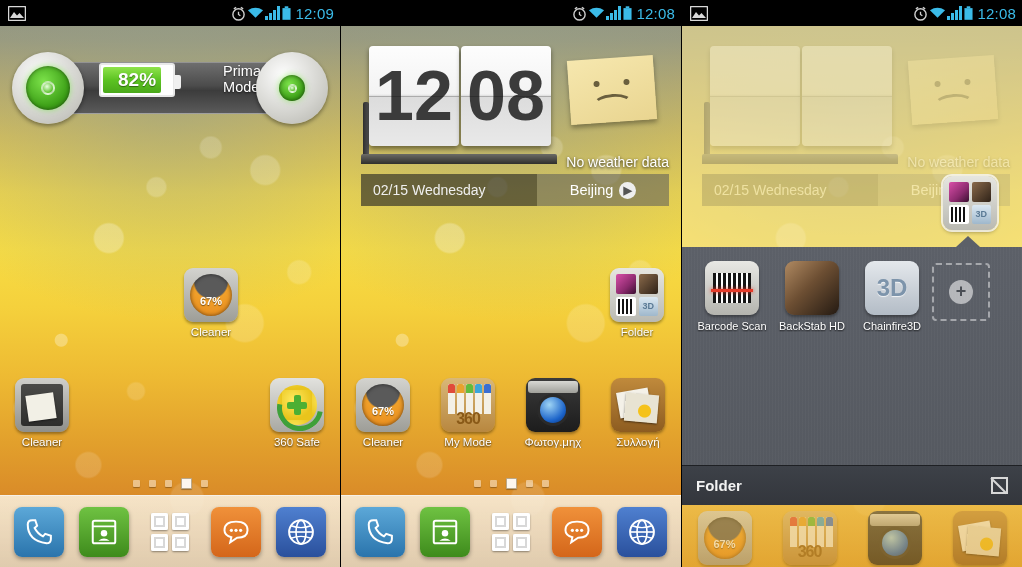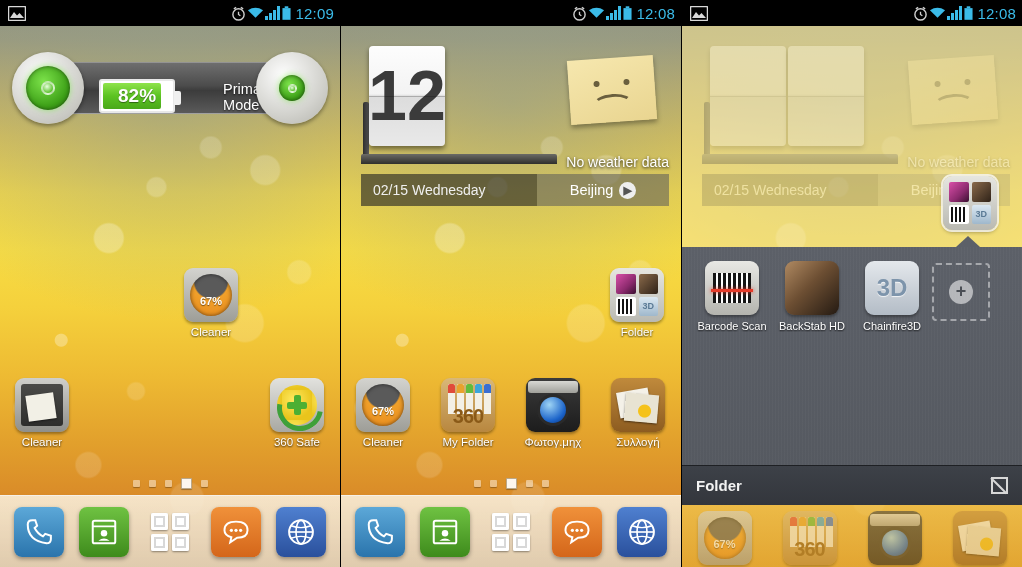--- a/index.html
+++ b/index.html
@@ -67,21 +67,21 @@
 
   
   .batt-widget {
     position: absolute; left: 12px; top: 52px; width: 316px; height: 72px; z-index: 15;
   }
   .batt-body {
     position: absolute; left: 30px; right: 30px; top: 10px; bottom: 10px;
     border-radius: 8px;
     background: linear-gradient(180deg,#6e6e6e 0%,#4c4c4c 45%,#3c3c3c 55%,#5a5a5a 100%);
     border: 1px solid rgba(255,255,255,.35);
-    display: flex; align-items: flex-end; padding-left: 56px; gap: 20px;
+    display: flex; align-items: flex-start; padding-left: 56px; gap: 20px;
   }
   .knob {
     position: absolute; top: 0; width: 72px; height: 72px; border-radius: 36px;
     background: radial-gradient(circle at 38% 32%, #fdfdfd, #d2d2cd 60%, #b2b2ab);
     box-shadow: 0 2px 4px rgba(0,0,0,.4);
   }
   .knob.left { left: 0; }
   .knob.right { right: 0; }
   .knob-inner {
     position: absolute; left: 50%; top: 50%; transform: translate(-50%,-50%);
@@ -119,21 +119,21 @@
   }
   .batt-mode {
     margin-left: 28px; color: #fff; font-size: 14.5px;
     text-shadow: 0 1px 2px rgba(0,0,0,.7);
   }
 
   
   .clockw { position: absolute; left: 10px; top: 36px; width: 322px; height: 172px; z-index: 12; }
   .flip-wrap { position: absolute; left: 18px; top: 10px; display: flex; gap: 2px; }
   .flip {
-    width: 76px; height: 100px; border-radius: 4px;
+    width: 90px; height: 100px; border-radius: 4px;
     background: linear-gradient(180deg,#fdfdfd 0%,#f3f3f3 48%,#dcdcdc 50%,#e9e9e9 100%);
     box-shadow: 0 3px 5px rgba(0,0,0,.45);
     display: flex; align-items: center; justify-content: center;
     font-size: 70px; font-weight: bold; color: #3b3b3b;
     font-family: "Liberation Sans", sans-serif;
     position: relative;
   }
   .flip::after {
     content:""; position:absolute; left:0; right:0; top:50%; height:1px;
     background: rgba(0,0,0,.22);
@@ -236,21 +236,21 @@
   .t-theme { background: linear-gradient(180deg,#d9b878,#b8873f); }
   .t-theme .pens { position:absolute; left:7px; top:6px; display:flex; gap:2px; }
   .t-theme .pen { width:7px; height:30px; background:#f3f0e6; border-radius:1px 1px 0 0; position:relative; }
   .t-theme .pen::before { content:""; position:absolute; left:0; top:0; width:7px; height:9px; border-radius:2px 2px 0 0; }
   .t-theme .pen:nth-child(1)::before { background:#e04b3a; }
   .t-theme .pen:nth-child(2)::before { background:#e8a22c; }
   .t-theme .pen:nth-child(3)::before { background:#63bb3c; }
   .t-theme .pen:nth-child(4)::before { background:#3da5d9; }
   .t-theme .pen:nth-child(5)::before { background:#3a6fd1; }
   .t-theme .num { position:absolute; left:0; right:0; bottom:4px; text-align:center;
-    color:#8a5a18; font-size:20px; font-weight:bold; letter-spacing:-1px; }
+    color:#8a5a18; font-size:16px; font-weight:bold; letter-spacing:-1px; }
 
   .t-camera { background: linear-gradient(180deg,#3b3b3b,#1c1c1c); display:flex;align-items:center;justify-content:center; }
   .t-camera .top { position:absolute; left:2px; right:2px; top:3px; height:12px;
     background: linear-gradient(180deg,#d8d8d4,#a0a09a); border-radius:3px; }
   .t-camera .lens {
     width:26px; height:26px; border-radius:13px; margin-top:10px;
     background: radial-gradient(circle at 36% 30%, #9ed4f5, #1b63c9 65%, #0b2f6e);
     box-shadow: 0 0 0 3px #2a2a2a;
   }
 
@@ -526,20 +526,21 @@
         </svg>
         <span class="sb-clock">12:08</span>
       </div>
     </div>
 
     <div class="clockw">
       <div class="clock-stand"></div>
       <div class="clock-base"></div>
       <div class="flip-wrap">
         <div class="flip">12</div>
+        <div class="flip">08</div>
       </div>
       <div class="sticky">
         <span class="eye l"></span>
         <span class="eye r"></span>
         <span class="frown"></span>
       </div>
       <div class="noweather">No weather data</div>
       <div class="clock-bar">
         <div class="cb-date">02/15 Wednesday</div>
         <div class="cb-city">
@@ -572,21 +573,21 @@
       <div class="tile t-theme">
         <div class="pens">
           <span class="pen"></span>
           <span class="pen"></span>
           <span class="pen"></span>
           <span class="pen"></span>
           <span class="pen"></span>
         </div>
         <div class="num">360</div>
       </div>
-      <div class="applabel">My Folder</div>
+      <div class="applabel">My Mode</div>
     </div>
 
     <div class="appitem" style="left:258px; top:378px;">
       <div class="tile t-gallery">
         <span class="ph ph1"></span>
         <span class="ph ph2"></span>
       </div>
       <div class="applabel">Συλλογή</div>
     </div>
 

